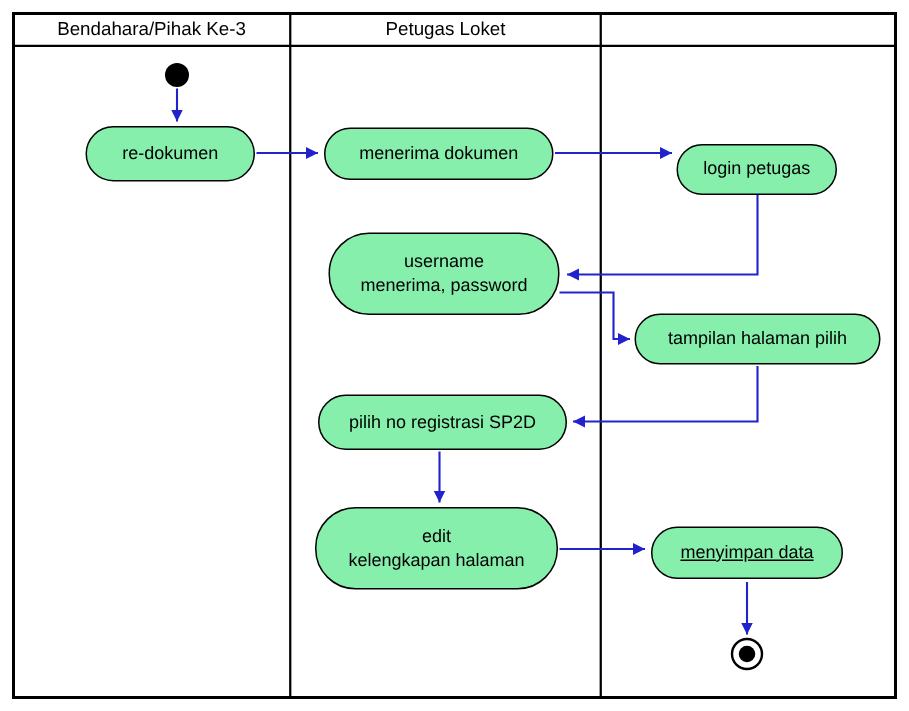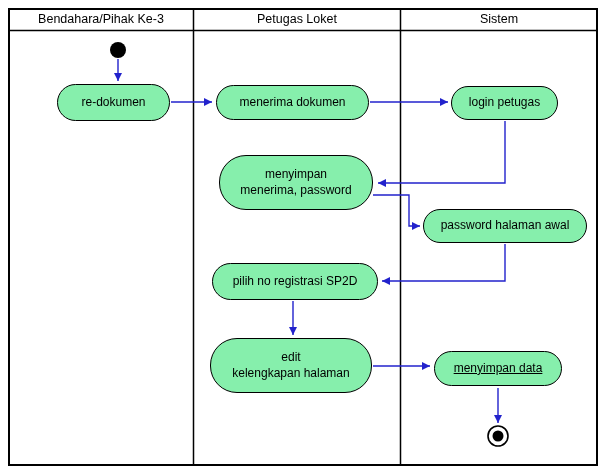--- a/index.html
+++ b/index.html
@@ -45,21 +45,21 @@
     align-items: center;
     justify-content: center;
     text-align: center;
     font-size: 12px;
     line-height: 1.3;
     z-index: 2;
     white-space: nowrap;
   }
   .n-redokumen { left: 57px;  top: 84px;  width: 113px; height: 37px; border-radius: 19px; }
   .n-menerima  { left: 216px; top: 85px;  width: 153px; height: 35px; border-radius: 18px; justify-content: center; }
-  .n-login     { left: 451px; top: 86px;  width: 107px; height: 34px; border-radius: 17px; }
+  .n-login     { left: 451px; top: 96px;  width: 107px; height: 34px; border-radius: 17px; }
   .n-masukkan  { left: 219px; top: 155px; width: 154px; height: 55px; border-radius: 27px; }
   .n-tampilan  { left: 423px; top: 209px; width: 164px; height: 34px; border-radius: 17px; }
   .n-pilih     { left: 212px; top: 263px; width: 166px; height: 37px; border-radius: 19px; }
   .n-edit      { left: 210px; top: 338px; width: 162px; height: 55px; border-radius: 27px; }
   .n-menyimpan { left: 434px; top: 351px; width: 128px; height: 35px; border-radius: 18px; text-decoration: underline; }
 </style>
 </head>
 <body>
 
 <div class="stage">
@@ -90,43 +90,40 @@
     <polyline points="373,366 430,366" fill="none" stroke="#2222CC" stroke-width="1.4" marker-end="url(#arr)"></polyline>
     <polyline points="498,388 498,423" fill="none" stroke="#2222CC" stroke-width="1.4" marker-end="url(#arr)"></polyline>
   </svg>
 
   <div class="lane-header hdr-1">
     <span>Bendahara/Pihak Ke-3</span>
   </div>
   <div class="lane-header hdr-2">
     <span>Petugas Loket</span>
   </div>
-  <div class="lane-header hdr-3">
-    <span>Sistem</span>
-  </div>
 
   <div class="node n-redokumen">
     <span>re-dokumen</span>
   </div>
 
   <div class="node n-menerima">
     <span>menerima dokumen</span>
   </div>
 
   <div class="node n-login">
     <span>login petugas</span>
   </div>
 
   <div class="node n-masukkan">
-    <span>menyimpan</span>
+    <span>username</span>
     <span>menerima, password</span>
   </div>
 
   <div class="node n-tampilan">
-    <span>password halaman awal</span>
+    <span>tampilan halaman pilih</span>
   </div>
 
   <div class="node n-pilih">
     <span>pilih no registrasi SP2D</span>
   </div>
 
   <div class="node n-edit">
     <span>edit</span>
     <span>kelengkapan halaman</span>
   </div>

